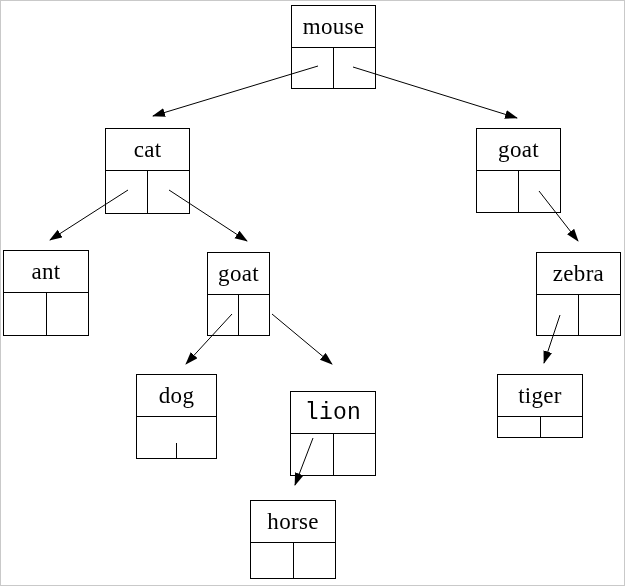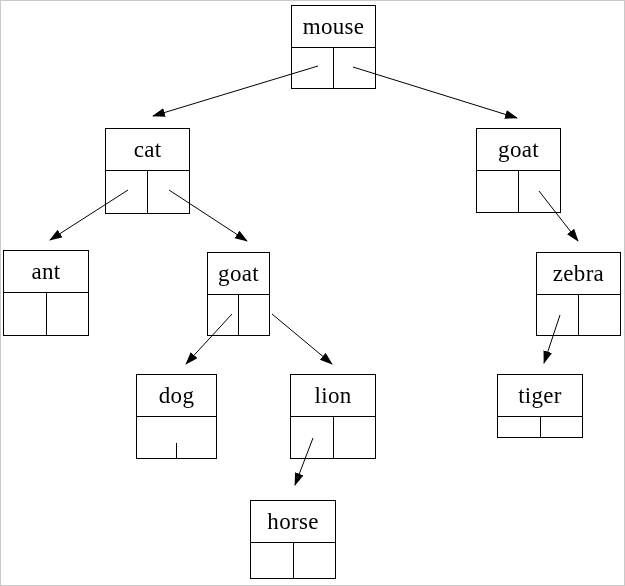--- a/index.html
+++ b/index.html
@@ -91,21 +91,21 @@
           <div class="cell cell-right"></div>
         </div>
       </div>
       <div class="node" style="left: 135px; top: 373px; width: 81px; height: 85px; gap: 26px;">
         <div class="node-label">dog</div>
         <div class="node-cells">
           <div class="cell cell-left"></div>
           <div class="cell cell-right"></div>
         </div>
       </div>
-      <div class="node" style="left: 289px; top: 373px; width: 86px; height: 85px;">
+      <div class="node" style="left: 289px; top: 390px; width: 86px; height: 85px; font-family: Liberation Mono, monospace;">
         <div class="node-label">lion</div>
         <div class="node-cells">
           <div class="cell cell-left"></div>
           <div class="cell cell-right"></div>
         </div>
       </div>
       <div class="node" style="left: 496px; top: 373px; width: 86px; height: 64px;">
         <div class="node-label">tiger</div>
         <div class="node-cells">
           <div class="cell cell-left"></div>

